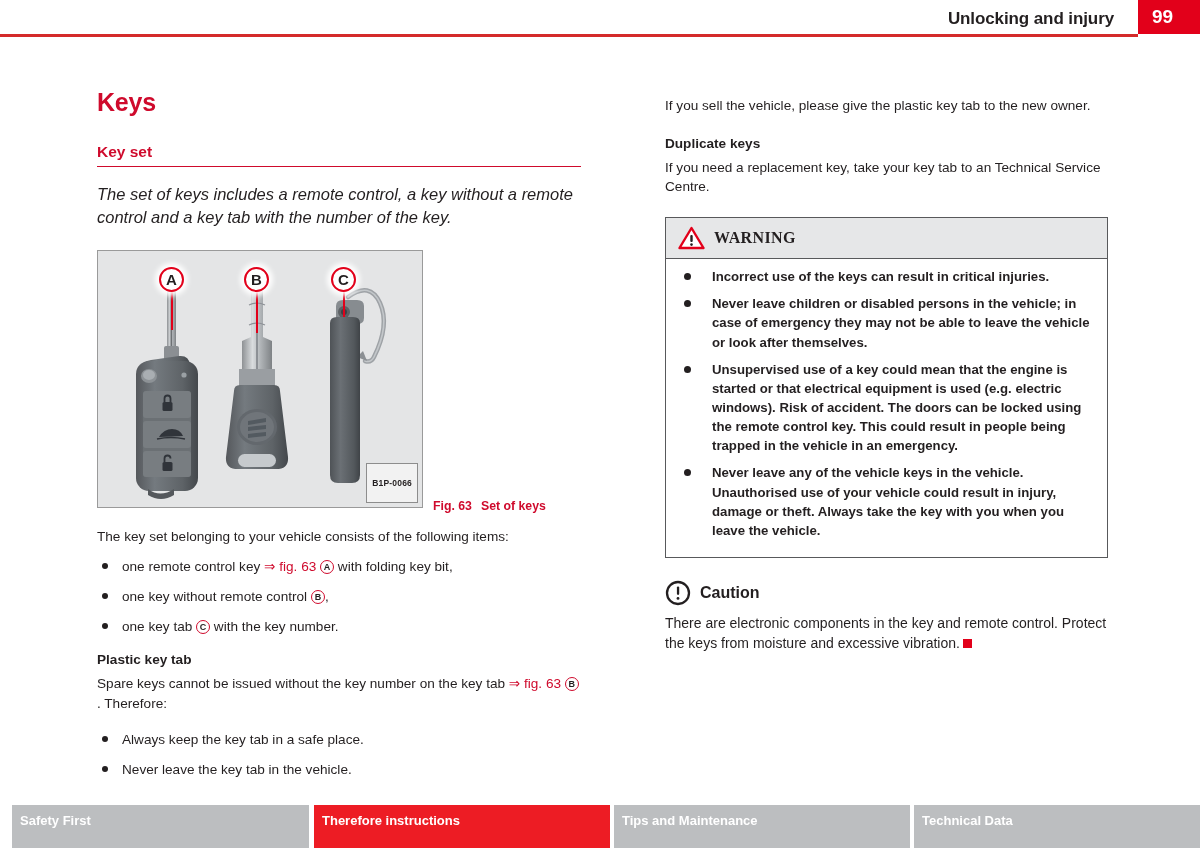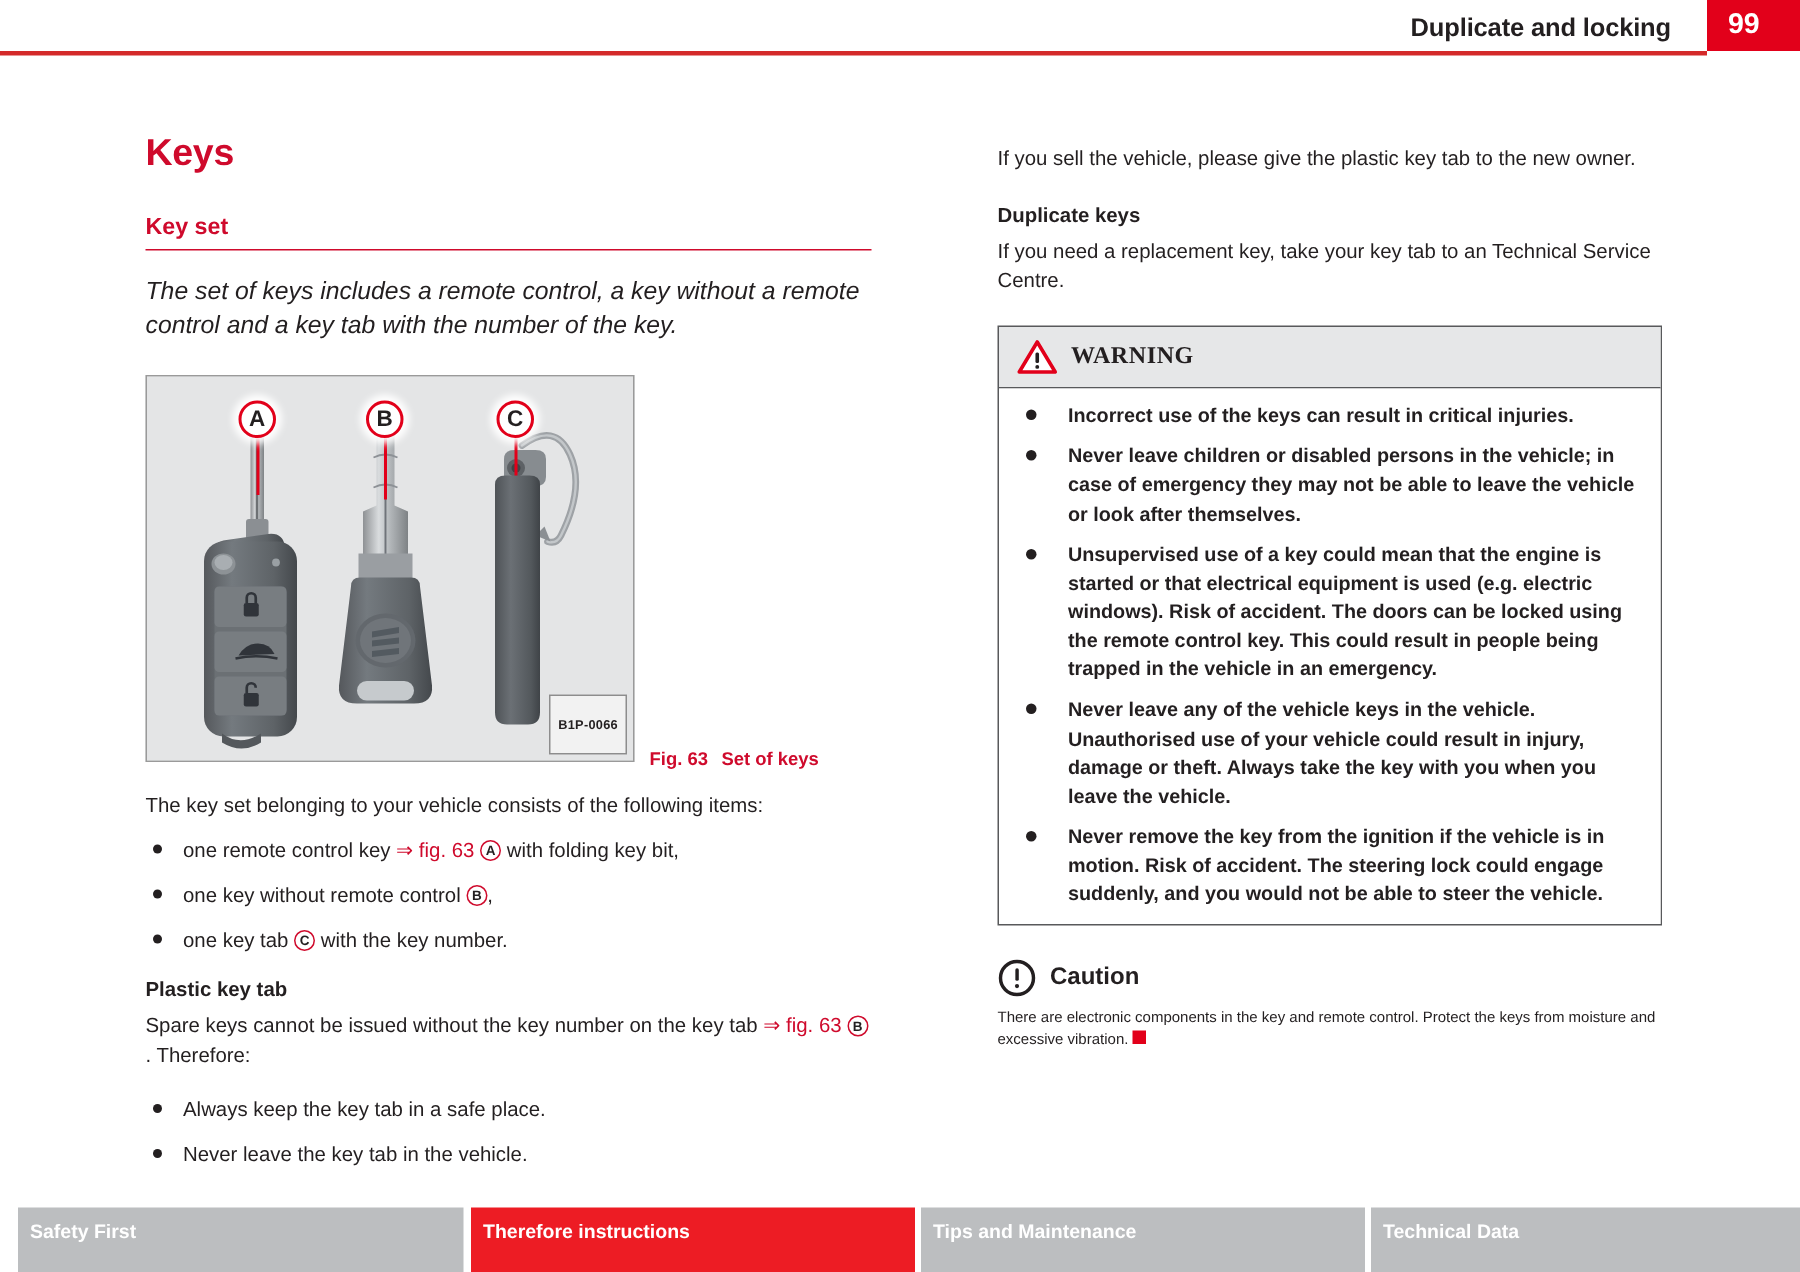--- a/index.html
+++ b/index.html
@@ -121,21 +121,21 @@
   ul.warn-list li::before {
     content:""; position:absolute; left:8px; top:6px;
     width:7px; height:7px; border-radius:50%; background:#231f20;
   }
 
   
   .caution-head { display:flex; align-items:center; margin-top:22px; }
   .caution-head .label {
     font-size:16px; font-weight:bold; margin-left:9px; color:#231f20;
   }
-  .caution-body { margin-top:7px; font-size:10px; line-height:1.45; }
+  .caution-body { margin-top:7px; font-size:14px; line-height:1.45; }
   .endmark {
     display:inline-block; width:9px; height:9px;
     background:#e2001a; vertical-align:0px; margin-left:3px;
   }
 
   
   .footer { position:absolute; left:12px; top:805px; width:1200px; height:30px; }
   .ftab {
     position:absolute; top:0; height:43px;
     display:block; color:#ffffff;
@@ -144,21 +144,21 @@
   .ftab span { position:absolute; left:8px; top:8px; white-space:nowrap; }
   .ftab.grey { background:#bcbec0; }
   .ftab.red  { background:#ed1c24; }
 </style>
 </head>
 <body>
 
 <div class="page">
 
   <div class="header">
-    <div class="header-title">Duplicate and locking</div>
+    <div class="header-title">Unlocking and injury</div>
     <div class="page-number-box">
       <span>99</span>
     </div>
     <div class="header-rule"></div>
   </div>
 
   <div class="col-left">
 
     <h1 class="section-title">Keys</h1>
 
@@ -311,23 +311,20 @@
             </li>
           <li>
             <span class="txt" style="margin-left:0;">Never leave children or disabled persons in the vehicle; in case of emergency they may not be able to leave the vehicle or look after themselves.</span>
             </li>
           <li>
             <span class="txt" style="margin-left:0;">Unsupervised use of a key could mean that the engine is started or that electrical equipment is used (e.g. electric windows). Risk of accident. The doors can be locked using the remote control key. This could result in people being trapped in the vehicle in an emergency.</span>
             </li>
           <li>
             <span class="txt" style="margin-left:0;">Never leave any of the vehicle keys in the vehicle. Unauthorised use of your vehicle could result in injury, damage or theft. Always take the key with you when you leave the vehicle.</span>
             </li>
-          <li style="margin-bottom:2px;">
-            <span class="txt" style="margin-left:0;">Never remove the key from the ignition if the vehicle is in motion. Risk of accident. The steering lock could engage suddenly, and you would not be able to steer the vehicle.</span>
-            </li>
         </ul>
       </div>
     </div>
 
     <div class="caution-head">
       <svg width="26" height="26" viewBox="0 0 26 26">
         <circle cx="13" cy="13" r="11" fill="#ffffff" stroke="#231f20" stroke-width="2.3"></circle>
         <rect x="11.9" y="6.5" width="2.3" height="8.4" rx="1.1" fill="#231f20"></rect>
         <circle cx="13" cy="18.4" r="1.4" fill="#231f20"></circle>
       </svg>

